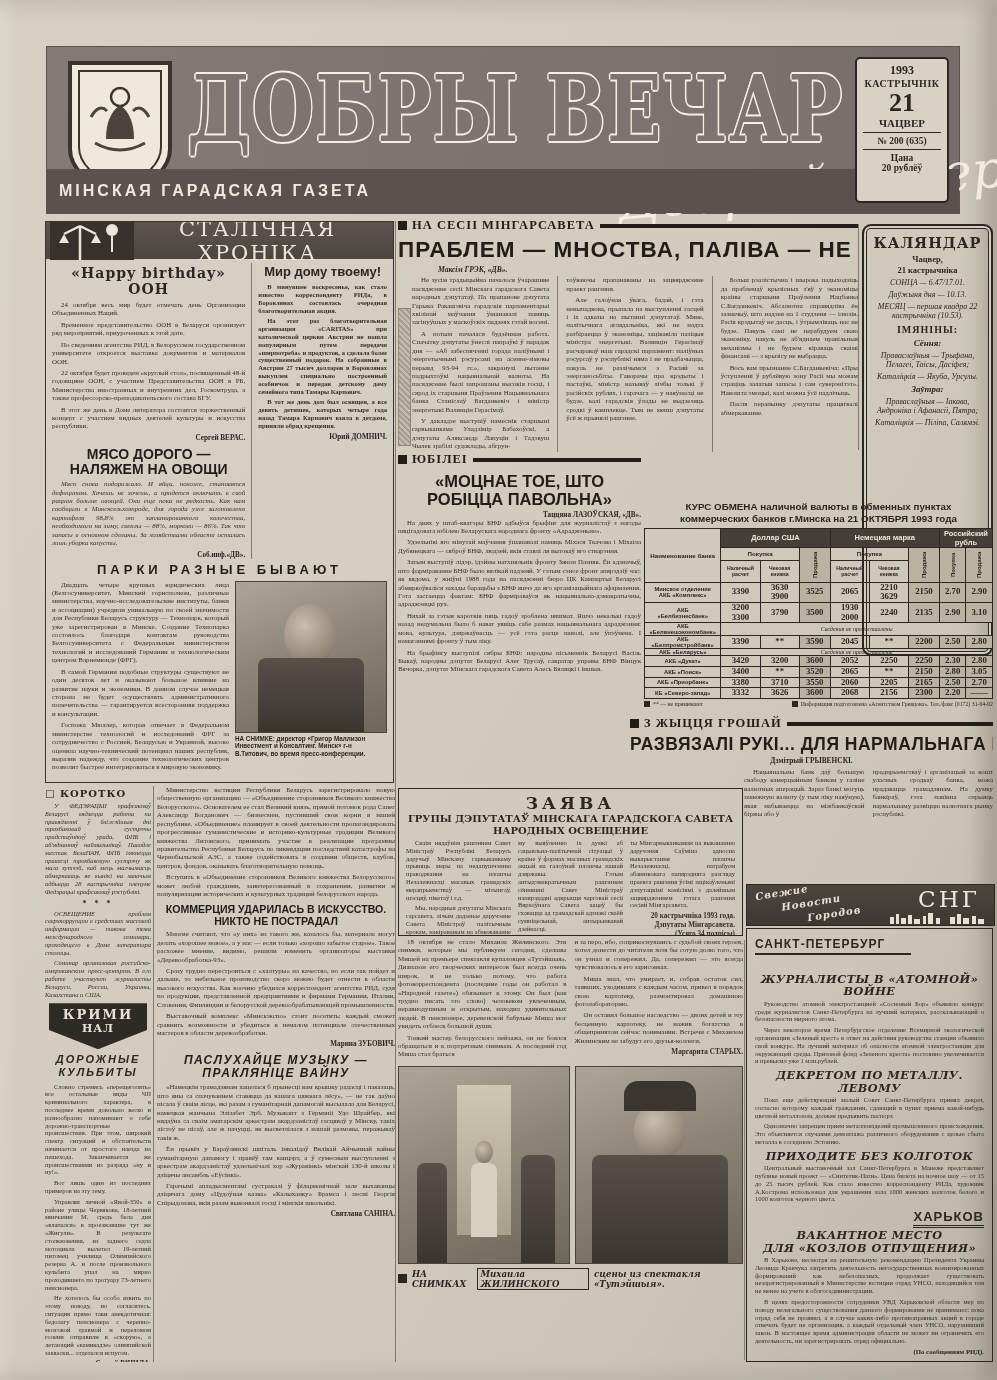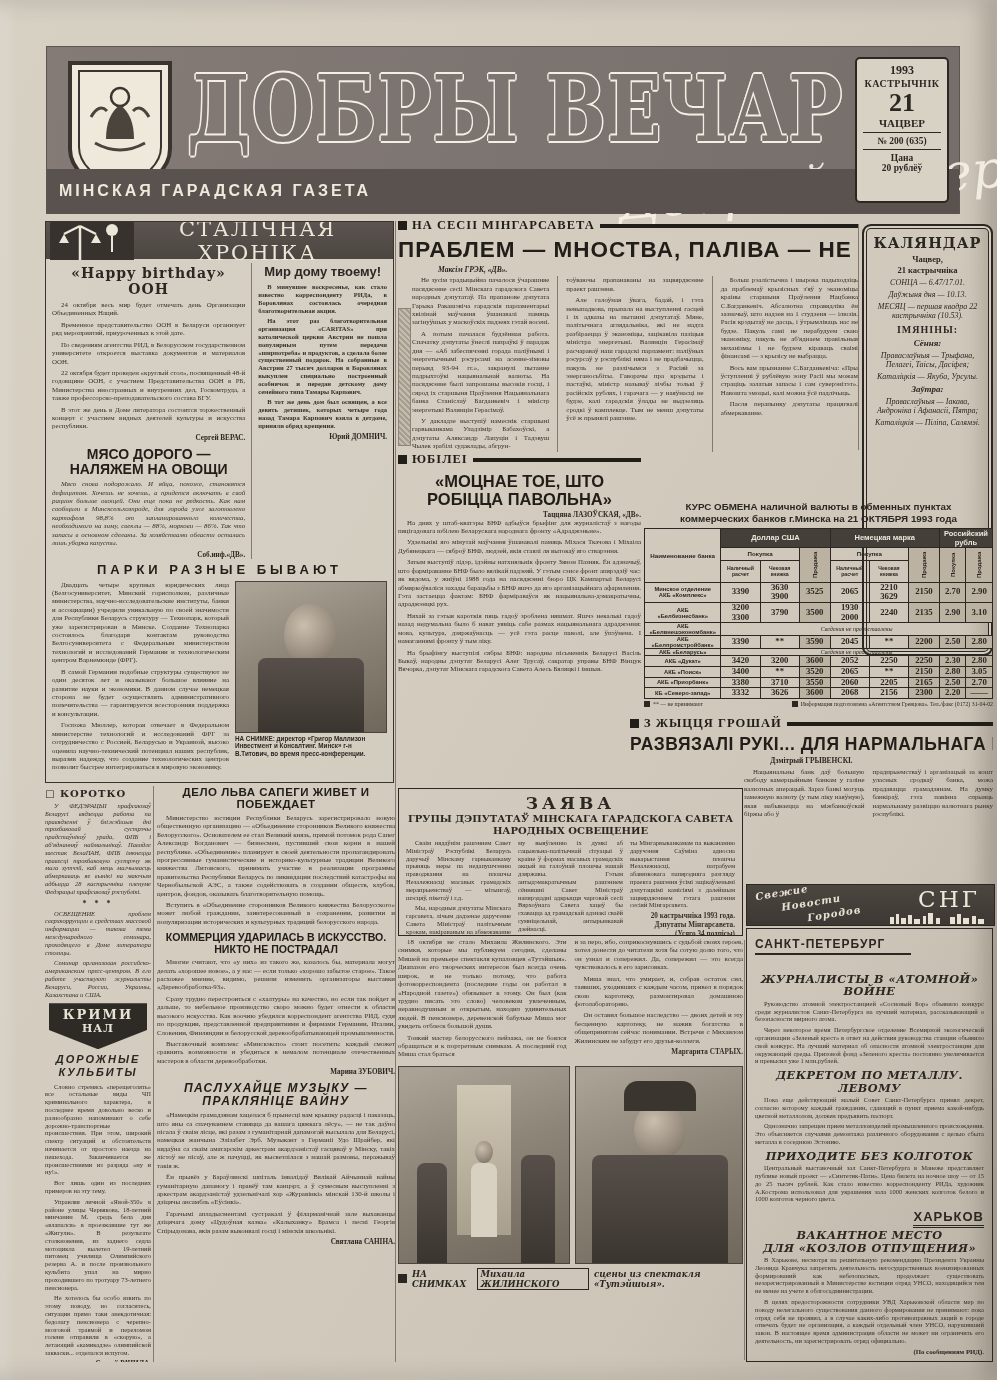--- a/index.html
+++ b/index.html
@@ -600,21 +600,20 @@
     <div class="b66 j">
       <p>Словно стремясь «перещеголять» все остальные виды ЧП криминального характера, в последнее время довольно веско и разнообразно напоминают о себе дорожно-транспортные происшествия. При этом, широкий спектр ситуаций и обстоятельств начинается от простого наезда на пешехода. Заканчивается же происшествиями из разряда «ну и ну!».</p>
       <p>Вот лишь один из последних примеров на эту тему.</p>
       <p>Управляя личной «Явой-350» в районе улицы Червякова, 18-летний минчанин М. средь бела дня «влапался» в проезжавшие тут же «Жигули». В результате столкновения, из заднего седла мотоцикла вылетел 19-летний питомец училища Олимпийского резерва А. и после произвольного кульбита упал на мирно проходившего по тротуару 73-летнего пенсионера.</p>
       <p>Не хотелось бы особо язвить по этому поводу, но согласитесь, ситуация прямо таки анекдотичная: бедолагу пенсионера с черепно-мозговой травмой и переломом голени отправили в «скорую», а летающий «камикадзе» олимпийской закваски... отделался испугом.</p>
     </div>
     <div class="by">Сергей РАЧИЛА.</div>
   </div>
 
   <div class="sec mid">
-    <div class="hl mid-hl1">ДЕЛО ЛЬВА САПЕГИ ЖИВЕТ И ПОБЕЖДАЕТ</div>
     <div class="b7 j">
       <p>Министерство юстиции Республики Беларусь зарегистрировало новую общественную организацию — «Объединение сторонников Великого княжества Белорусского». Основателем ее стал Великий князь, прямой потомок рода Сапег Александр Богданович — бизнесмен, пустивший свои корни в нашей республике. «Объединение» планирует в своей деятельности пропагандировать прогрессивные гуманистические и историко-культурные традиции Великого княжества Литовского, принимать участие в реализации программы правительства Республики Беларусь по ликвидации последствий катастрофы на Чернобыльской АЭС, а также содействовать в создании обществ, клубов, центров, фондов, оказывать благотворительную помощь.</p>
       <p>Вступить в «Объединение сторонников Великого княжества Белорусского» может любой гражданин, заинтересованный в сохранении, развитии и популяризации исторических и культурных традиций белорусского народа.</p>
     </div>
     <div class="hl mid-hl2">
       <div>КОММЕРЦИЯ УДАРИЛАСЬ В ИСКУССТВО.</div>
       <div>НИКТО НЕ ПОСТРАДАЛ</div>
     </div>
     <div class="b7 j">
       <p>Многие считают, что «у них» из такого же, казалось бы, материала могут делать «хорошее новое», а у нас — если только «хорошо забытое старое». Такое расхожее мнение, видимо, решили изменить организаторы выставки «Деревообработка-93».</p>

